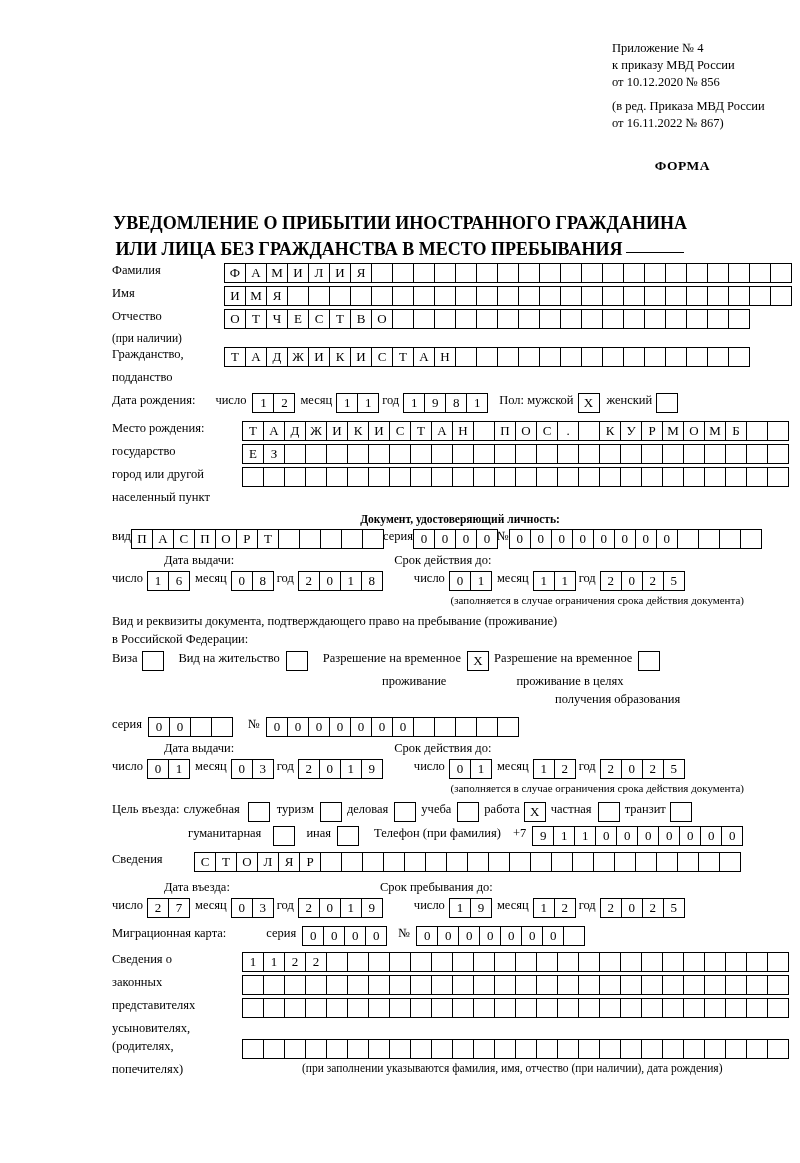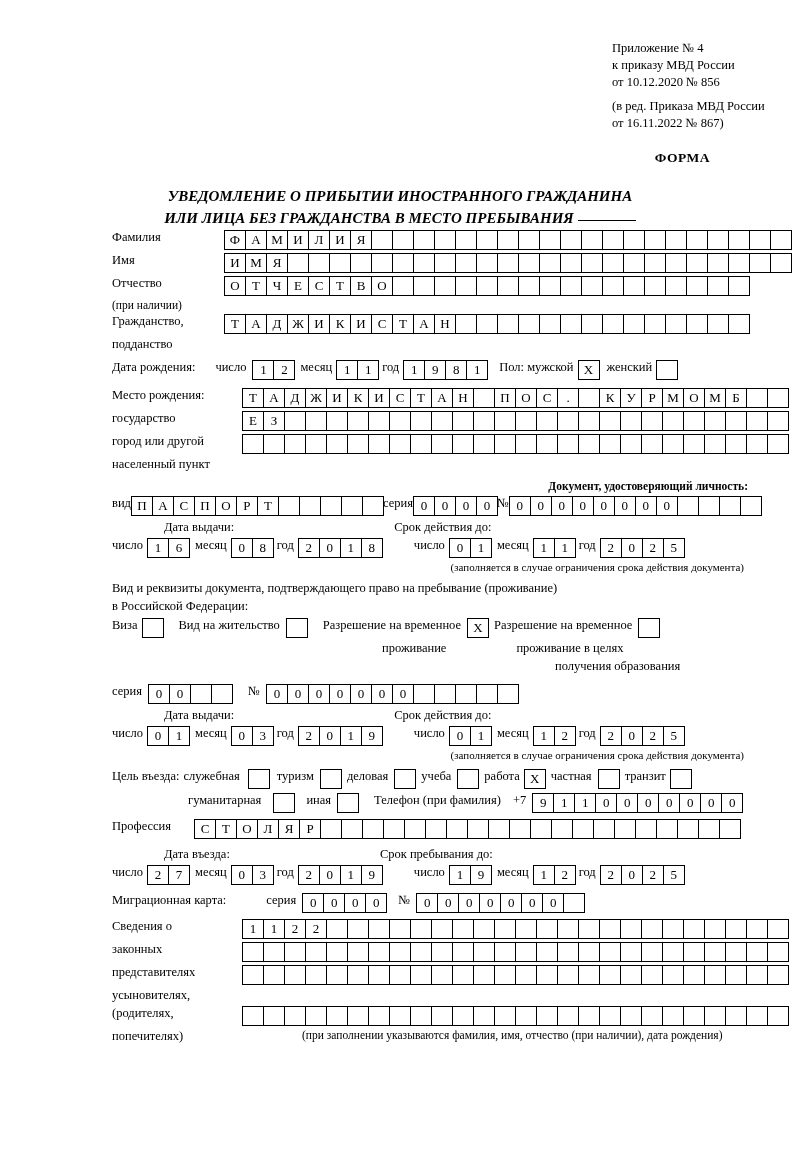--- a/index.html
+++ b/index.html
@@ -29,30 +29,29 @@
     width: 230px;
     font-size: 12.5px;
     line-height: 1.35;
   }
   .header-block .grp { margin-bottom: 7px; }
   .forma {
     text-align: right;
     font-weight: bold;
     font-size: 13.5px;
     letter-spacing: 0.5px;
-    margin-top: 19px;
+    margin-top: 27px;
     margin-right: 38px;
   }
   .title {
     text-align: center;
     font-weight: bold;
-    font-size: 15px;
+    font-size: 18px;
     line-height: 1.45;
-    margin-top: 20px;
-    font-style: italic;
+    margin-top: 36px;
   }
   .title .underline-tail {
     display: inline-block;
     width: 58px;
     border-bottom: 1px solid #000;
     vertical-align: 2px;
     margin-left: 4px;
   }
   .section-title {
     text-align: center;
@@ -92,21 +91,21 @@
     font-family: "Liberation Serif", serif;
   }
   .label-col {
     width: 112px;
     font-size: 12.5px;
     flex: 0 0 auto;
   }
   .label-col.w130 { width: 130px; }
   .small { font-size: 11.5px; }
   .doc-head {
-    text-align: right;
+    text-align: center;
     font-weight: bold;
     font-size: 11.5px;
     margin: 8px 0 4px 0;
   }
   .subnote {
     font-size: 11px;
     text-align: right;
     margin-right: 4px;
   }
 </style>
@@ -714,21 +713,21 @@
           <div class="bx">0</div>
           <div class="bx">0</div>
           <div class="bx">0</div>
           <div class="bx">0</div>
           <div class="bx">0</div>
           <div class="bx">0</div>
         </div>
     </div>
 
     <div class="row" style="margin-top:6px;">
-      <div class="lbl" style="width:82px;">Профессия</div>
+      <div class="lbl" style="width:82px;">Сведения</div>
       <div class="boxes">
           <div class="bx">С</div>
           <div class="bx">Т</div>
           <div class="bx">О</div>
           <div class="bx">Л</div>
           <div class="bx">Я</div>
           <div class="bx">Р</div>
           <div class="bx"></div>
           <div class="bx"></div>
           <div class="bx"></div>

